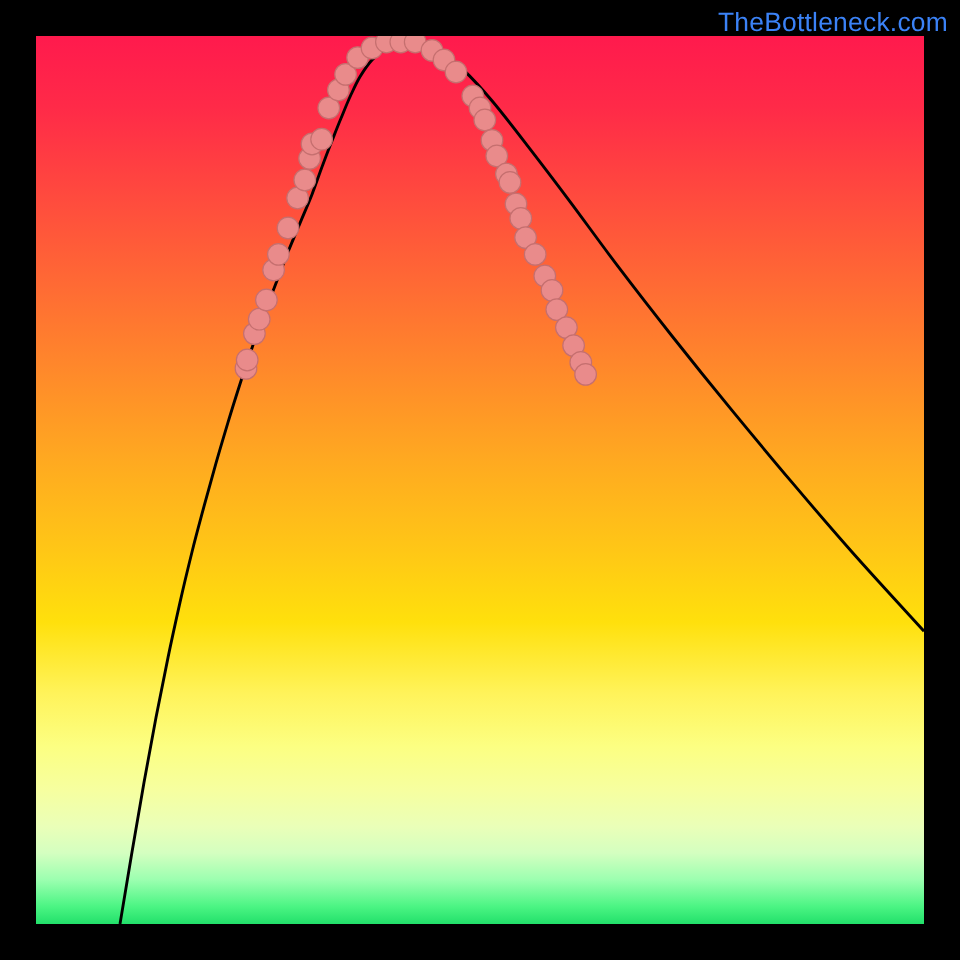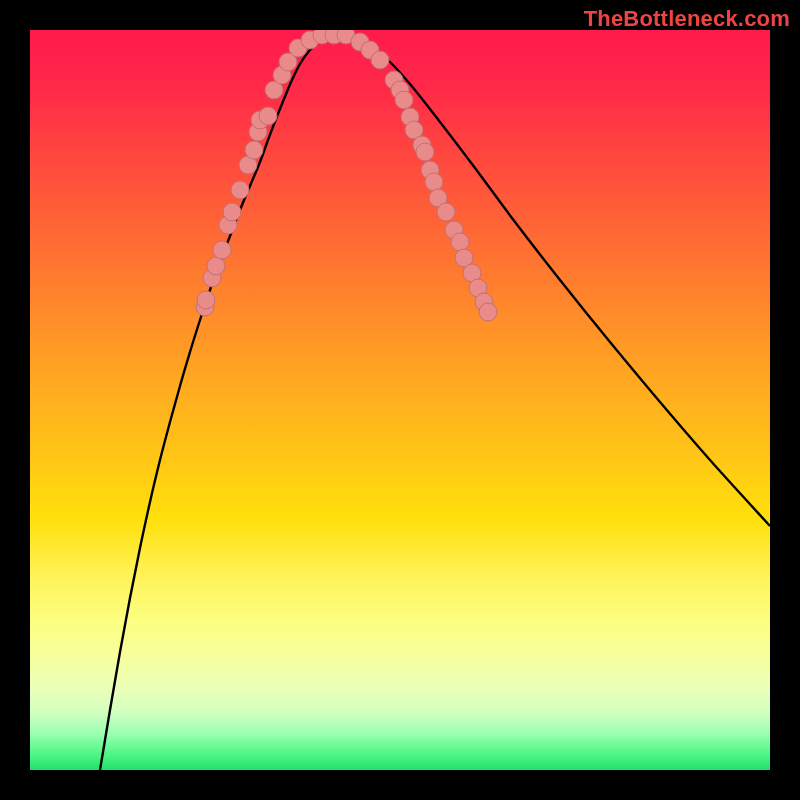--- a/index.html
+++ b/index.html
@@ -38,23 +38,23 @@
       #d4ffc0 92%,
       #9cffb0 95%,
       #4cf584 98%,
       #22e06a 100%
     );
   }
   .watermark {
     position: absolute;
     top: 6px;
     right: 10px;
-    color: #ef4444;
+    color: #3b82f6;
     font-size: 22px;
-    font-weight: 700;
+    font-weight: 400;
     letter-spacing: 0.2px;
     z-index: 50;
   }
   svg.plot {
     position: absolute;
     left: 0; top: 0;
     width: 740px; height: 740px;
     z-index: 10;
   }
 </style>

